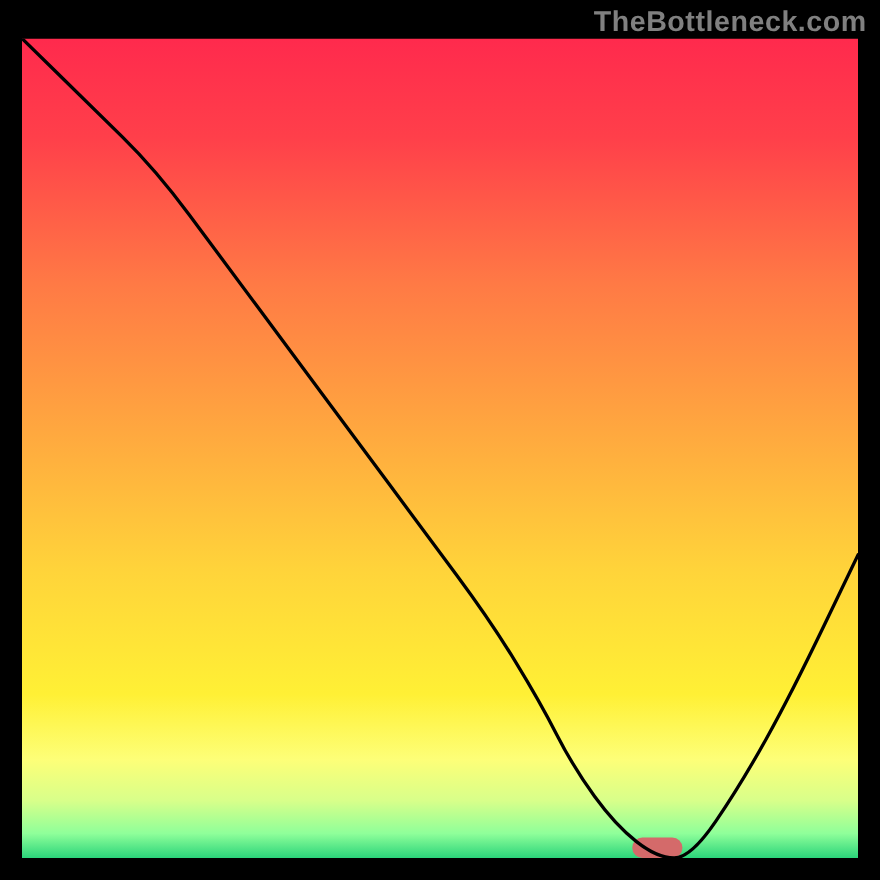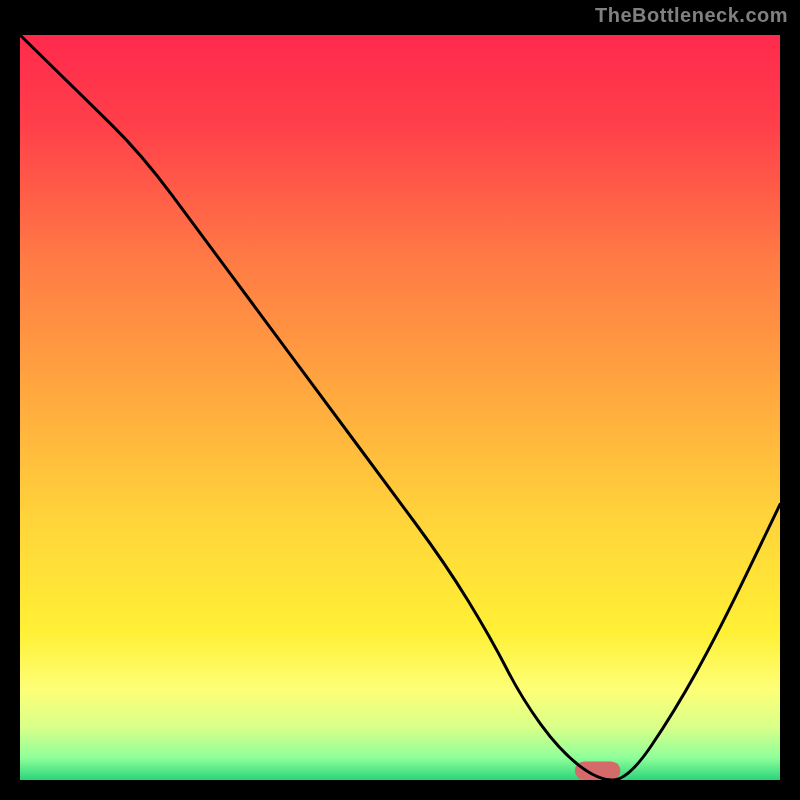--- a/index.html
+++ b/index.html
@@ -15,21 +15,21 @@
     width: 800px;
     height: 800px;
     background: #000000;
     box-sizing: border-box;
   }
   .watermark {
     position: absolute;
     top: 4px;
     right: 12px;
     font-family: Arial, Helvetica, sans-serif;
-    font-size: 20px;
+    font-size: 26px;
     font-weight: 600;
     color: #808080;
     letter-spacing: 0.5px;
     z-index: 10;
   }
   .plot-area {
     position: absolute;
     left: 20px;
     top: 35px;
     width: 760px;

